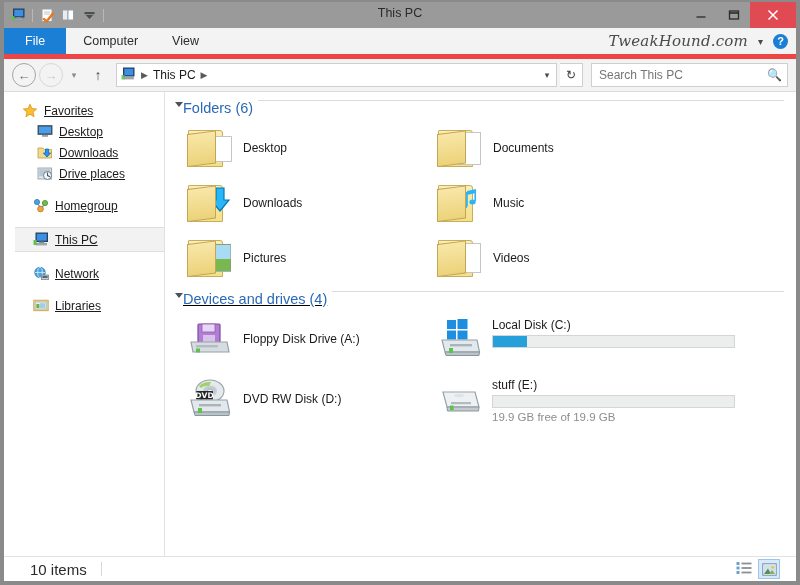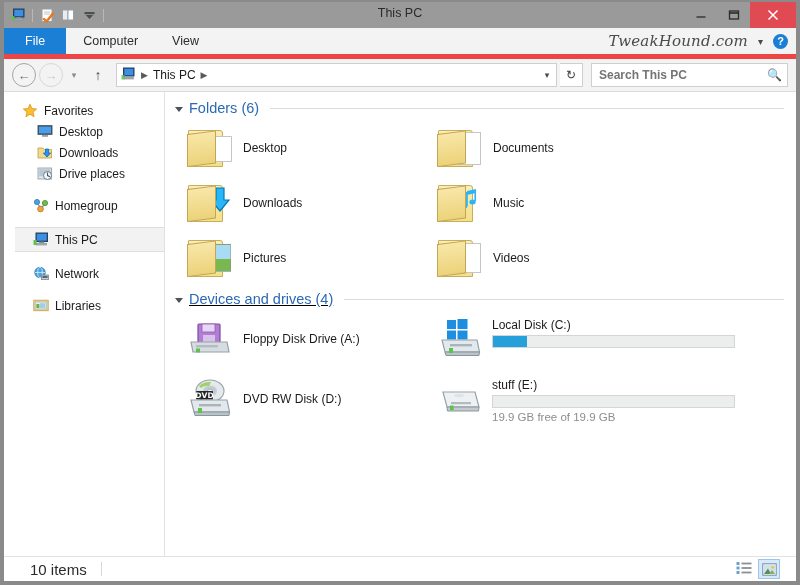--- a/index.html
+++ b/index.html
@@ -163,21 +163,20 @@
     display: flex; align-items: center;
     margin-left: 5px;
     padding: 0 5px;
   }
   .searchbox input {
     flex: 1; border: none; outline: none;
     font-size: 12px; color: #777;
     font-family: "Liberation Sans", sans-serif;
     background: transparent;
     min-width: 0;
-    font-weight: bold;
   }
   .search-ico { color: #555; font-size: 12px; }
 
   
   .content {
     flex: 1;
     display: flex;
     min-height: 0;
     background: #fff;
   }
@@ -192,42 +191,42 @@
     font-size: 12px;
     overflow: hidden;
   }
   .nav-item {
     display: flex; align-items: center;
     height: 21px;
     padding-left: 18px;
     gap: 6px;
     color: #1b1b1b;
     white-space: nowrap;
+    text-decoration: underline;
   }
   .nav-item.child { padding-left: 33px; }
   .nav-item.gap { margin-top: 11px; margin-left: 11px; }
   .nav-item.selected {
     background: #f2f2f2;
     border-top: 1px solid #dedede;
     border-bottom: 1px solid #dedede;
     height: 23px;
     margin-right: 0;
   }
   .nav-ico { width: 16px; height: 16px; flex: none; position: relative; }
 
   
   .pane {
     flex: 1;
     padding: 8px 12px 0 10px;
     overflow: hidden;
     min-width: 0;
   }
   .group-head {
-    display: flex; align-items: center;
-    gap: 6px;
+    display: flex; 
     margin-bottom: 4px;
   }
   .tri {
     width: 0; height: 0;
     border-left: 4px solid transparent;
     border-right: 4px solid transparent;
     border-top: 5px solid #4c5257;
     margin-top: 2px;
   }
   .group-title {

